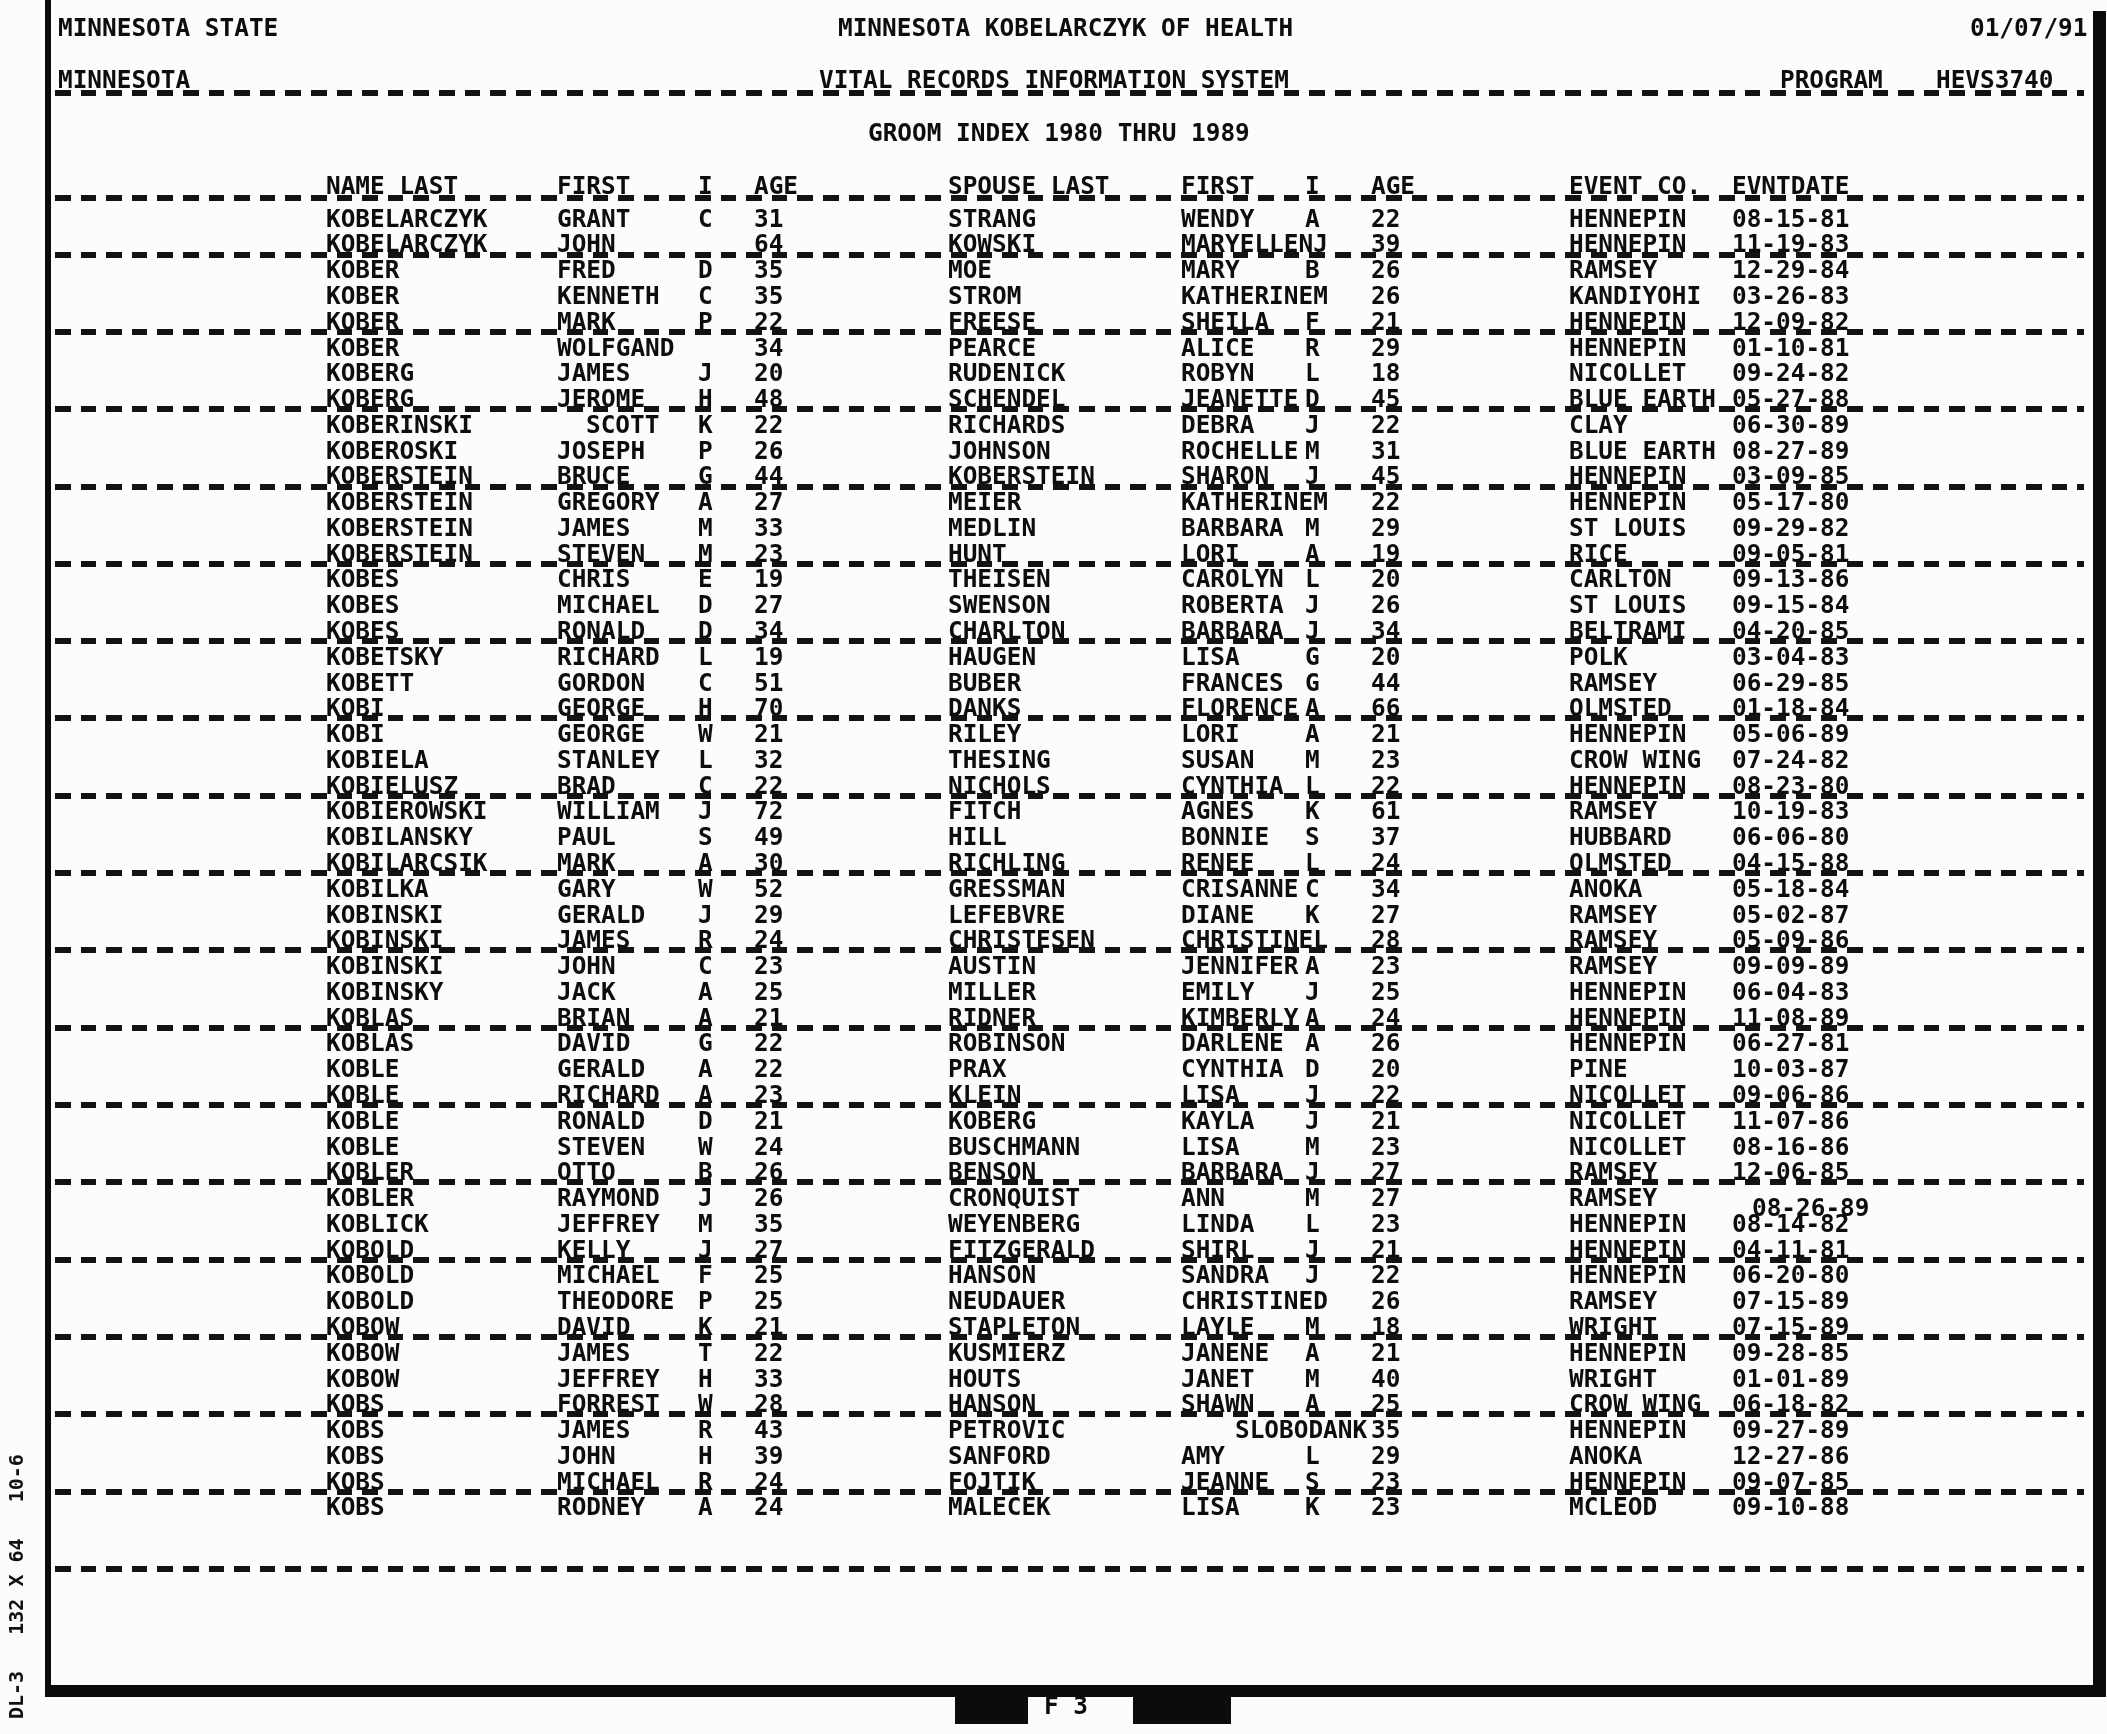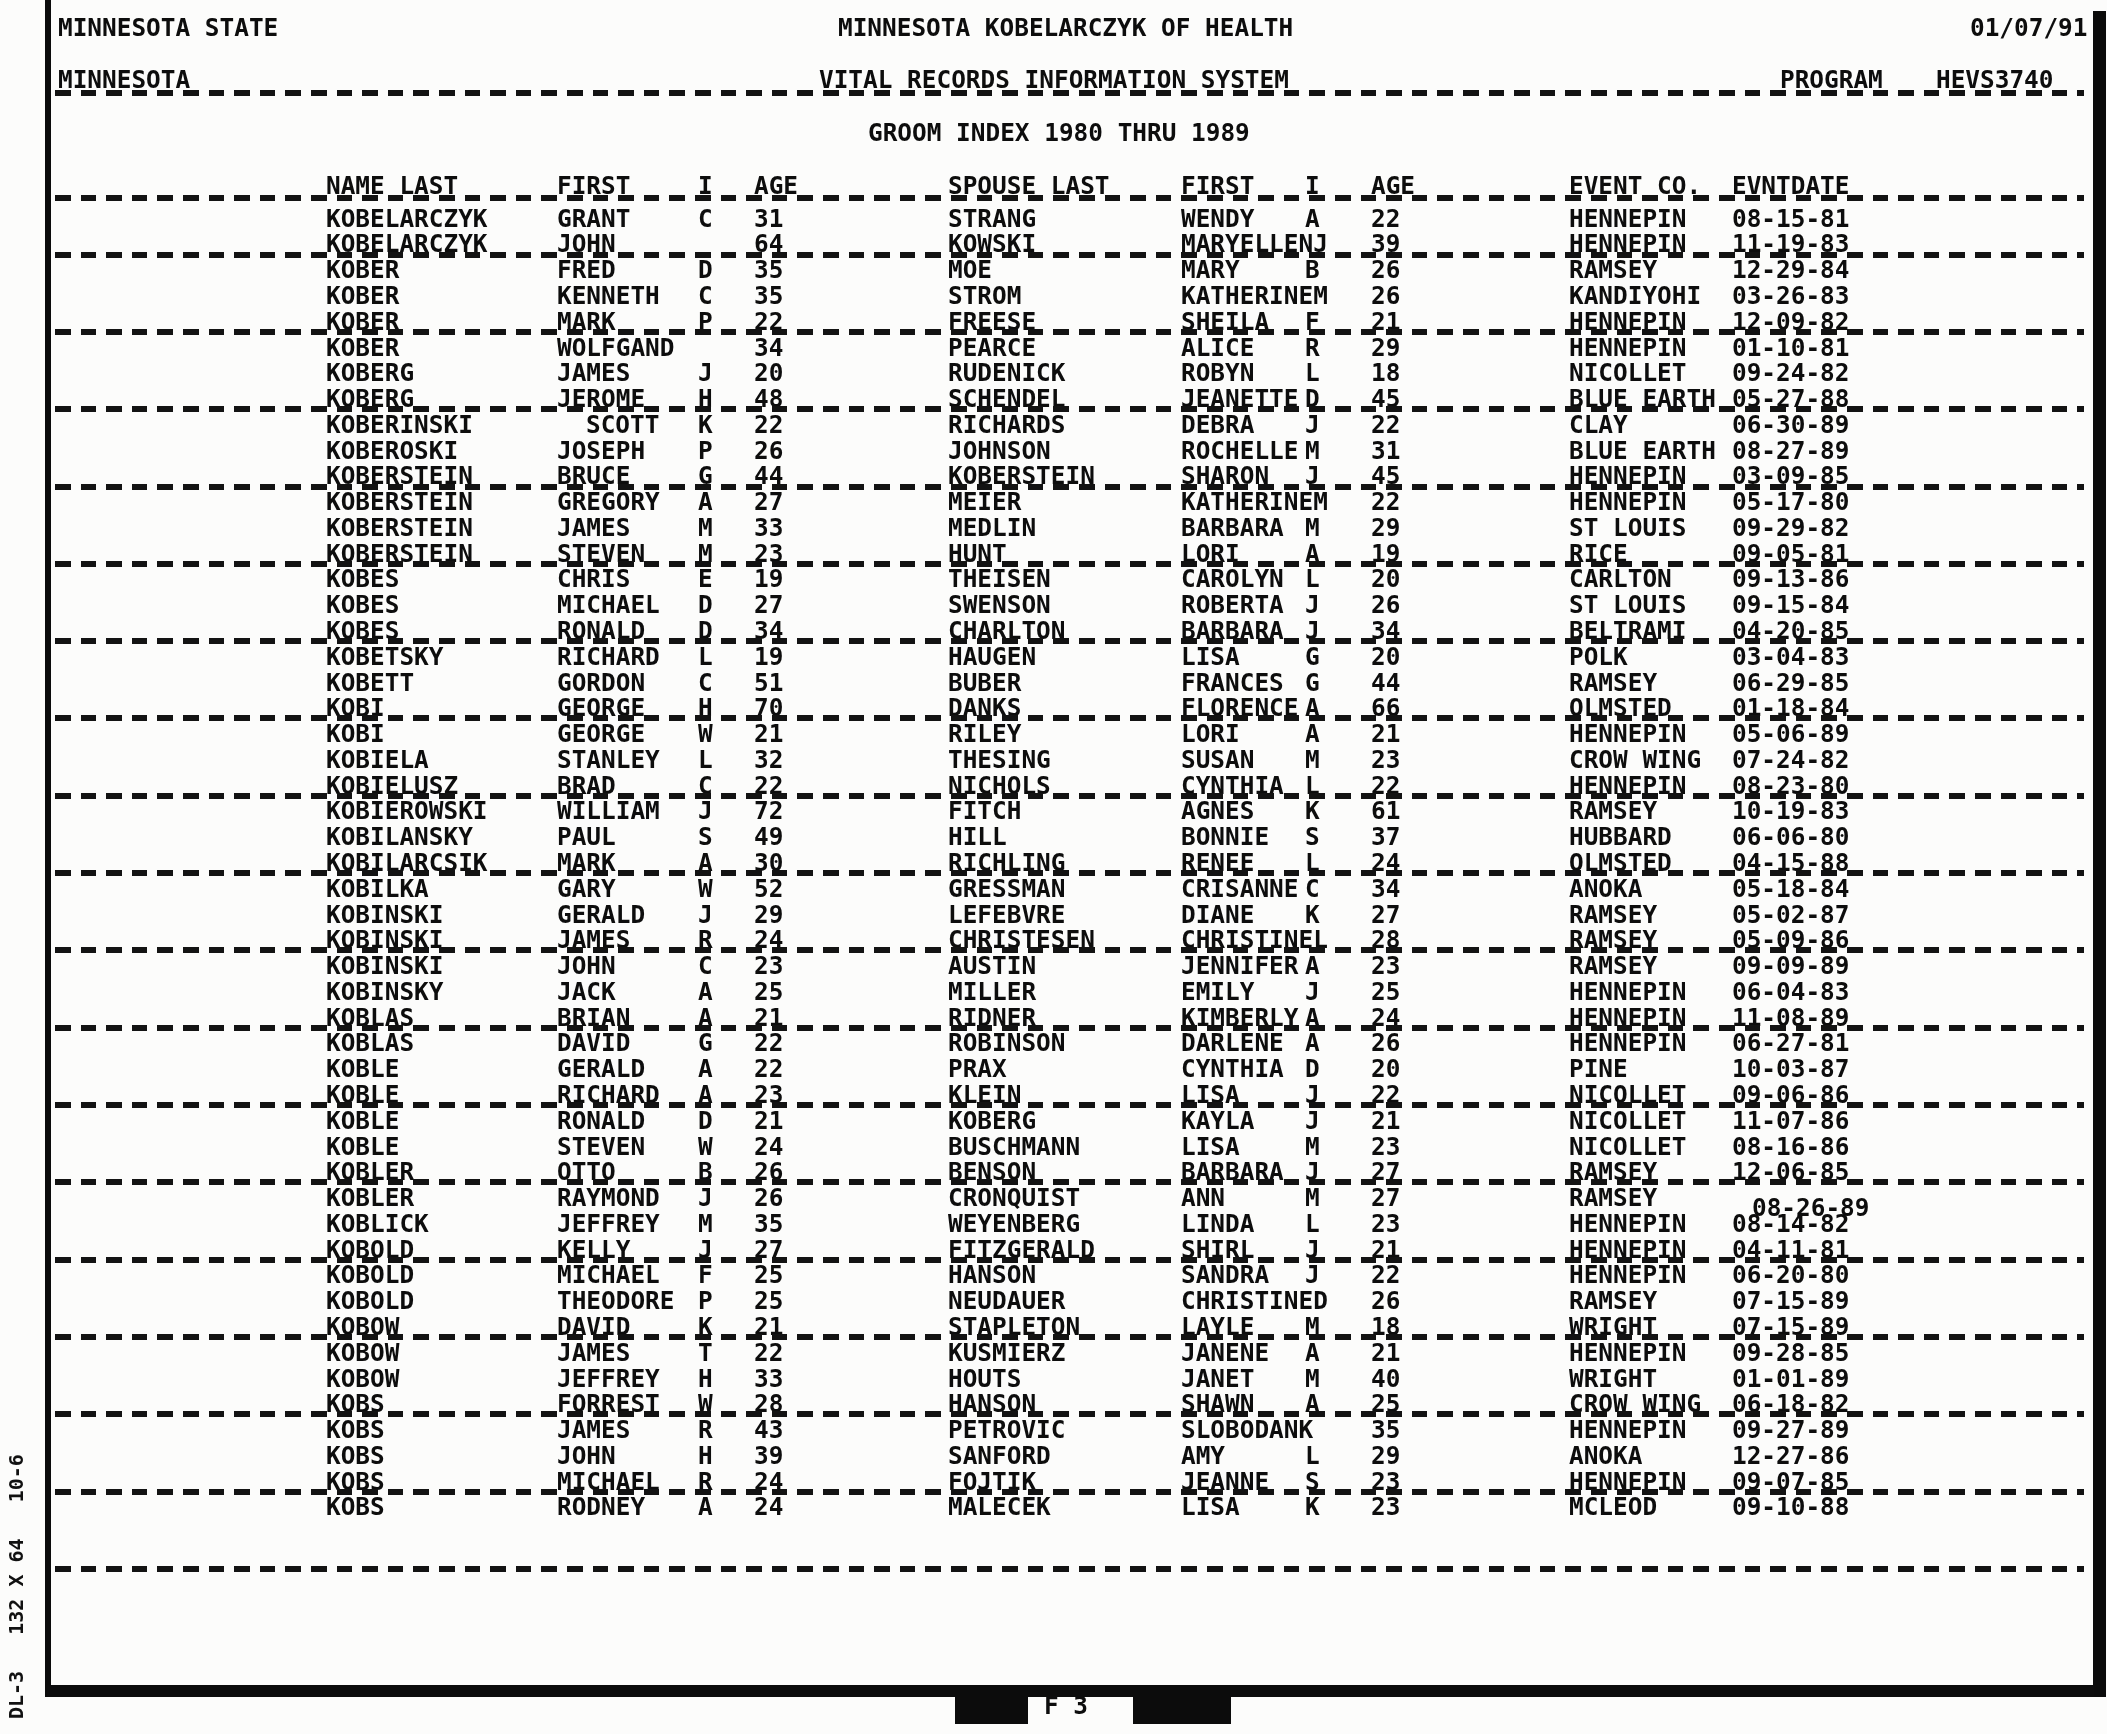--- a/index.html
+++ b/index.html
@@ -608,21 +608,21 @@
         <span class="t" style="left: 1371px; top: 0px;">25</span>
         <span class="t" style="left: 1569px; top: 0px;">CROW WING</span>
         <span class="t" style="left: 1732px; top: 0px;">06-18-82</span>
       </div>
       <div class="row" style="top: 1415px;">
         <span class="t" style="left: 326px; top: 0px;">KOBS</span>
         <span class="t" style="left: 557px; top: 0px;">JAMES</span>
         <span class="t" style="left: 698px; top: 0px;">R</span>
         <span class="t" style="left: 754px; top: 0px;">43</span>
         <span class="t" style="left: 948px; top: 0px;">PETROVIC</span>
-        <span class="t" style="left: 1181px; top: 0px;">SLOBODANK</span>
+        <span class="t" style="left: 1235px; top: 0px;">SLOBODANK</span>
         <span class="t" style="left: 1371px; top: 0px;">35</span>
         <span class="t" style="left: 1569px; top: 0px;">HENNEPIN</span>
         <span class="t" style="left: 1732px; top: 0px;">09-27-89</span>
       </div>
       <div class="row" style="top: 1441px;">
         <span class="t" style="left: 326px; top: 0px;">KOBS</span>
         <span class="t" style="left: 557px; top: 0px;">JOHN</span>
         <span class="t" style="left: 698px; top: 0px;">H</span>
         <span class="t" style="left: 754px; top: 0px;">39</span>
         <span class="t" style="left: 948px; top: 0px;">SANFORD</span>

